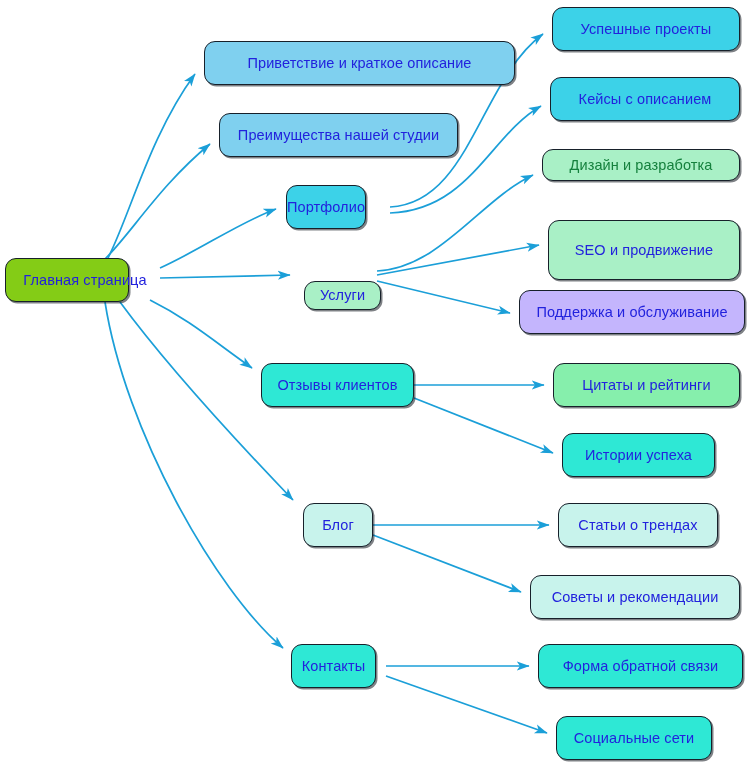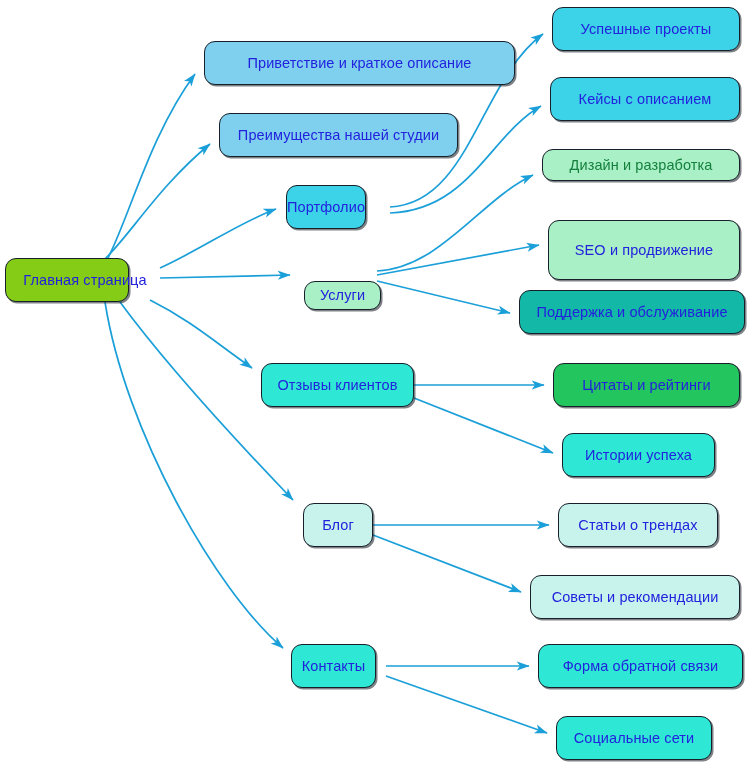--- a/index.html
+++ b/index.html
@@ -100,24 +100,24 @@
       </div>
       <div class="node" style="left: 550px; top: 77px; width: 190px; height: 44px; background: rgb(60, 210, 232); color: rgb(34, 34, 221); border-color: rgb(23, 32, 42);">
         <span class="node-label">Кейсы с описанием</span>
       </div>
       <div class="node" style="left: 542px; top: 149px; width: 198px; height: 32px; background: rgb(169, 240, 198); color: #15803d; border-color: rgb(23, 32, 42);">
         <span class="node-label">Дизайн и разработка</span>
       </div>
       <div class="node" style="left: 548px; top: 220px; width: 192px; height: 60px; background: rgb(169, 240, 198); color: rgb(34, 34, 221); border-color: rgb(23, 32, 42);">
         <span class="node-label">SEO и продвижение</span>
       </div>
-      <div class="node" style="left: 519px; top: 290px; width: 226px; height: 44px; background: #14b8a6; color: rgb(34, 34, 221); border-color: rgb(23, 32, 42);">
+      <div class="node" style="left: 519px; top: 290px; width: 226px; height: 44px; background: #c4b5fd; color: rgb(34, 34, 221); border-color: rgb(23, 32, 42);">
         <span class="node-label">Поддержка и обслуживание</span>
       </div>
-      <div class="node" style="left: 553px; top: 363px; width: 187px; height: 44px; background: #22c55e; color: rgb(34, 34, 221); border-color: rgb(23, 32, 42);">
+      <div class="node" style="left: 553px; top: 363px; width: 187px; height: 44px; background: #86efac; color: rgb(34, 34, 221); border-color: rgb(23, 32, 42);">
         <span class="node-label">Цитаты и рейтинги</span>
       </div>
       <div class="node" style="left: 562px; top: 433px; width: 153px; height: 44px; background: rgb(46, 232, 213); color: rgb(34, 34, 221); border-color: rgb(23, 32, 42);">
         <span class="node-label">Истории успеха</span>
       </div>
       <div class="node" style="left: 558px; top: 503px; width: 160px; height: 44px; background: rgb(200, 243, 236); color: rgb(34, 34, 221); border-color: rgb(23, 32, 42);">
         <span class="node-label">Статьи о трендах</span>
       </div>
       <div class="node" style="left: 530px; top: 575px; width: 210px; height: 44px; background: rgb(200, 243, 236); color: rgb(34, 34, 221); border-color: rgb(23, 32, 42);">
         <span class="node-label">Советы и рекомендации</span>

